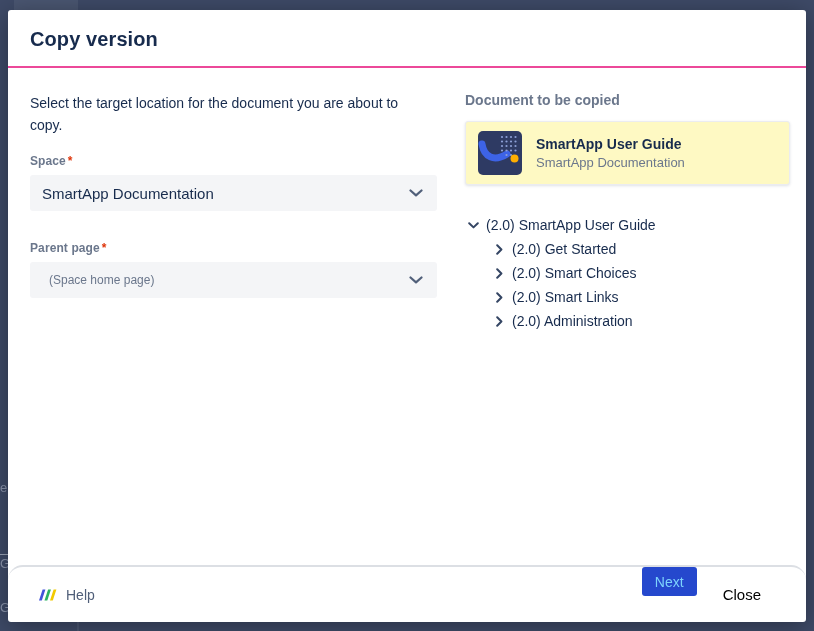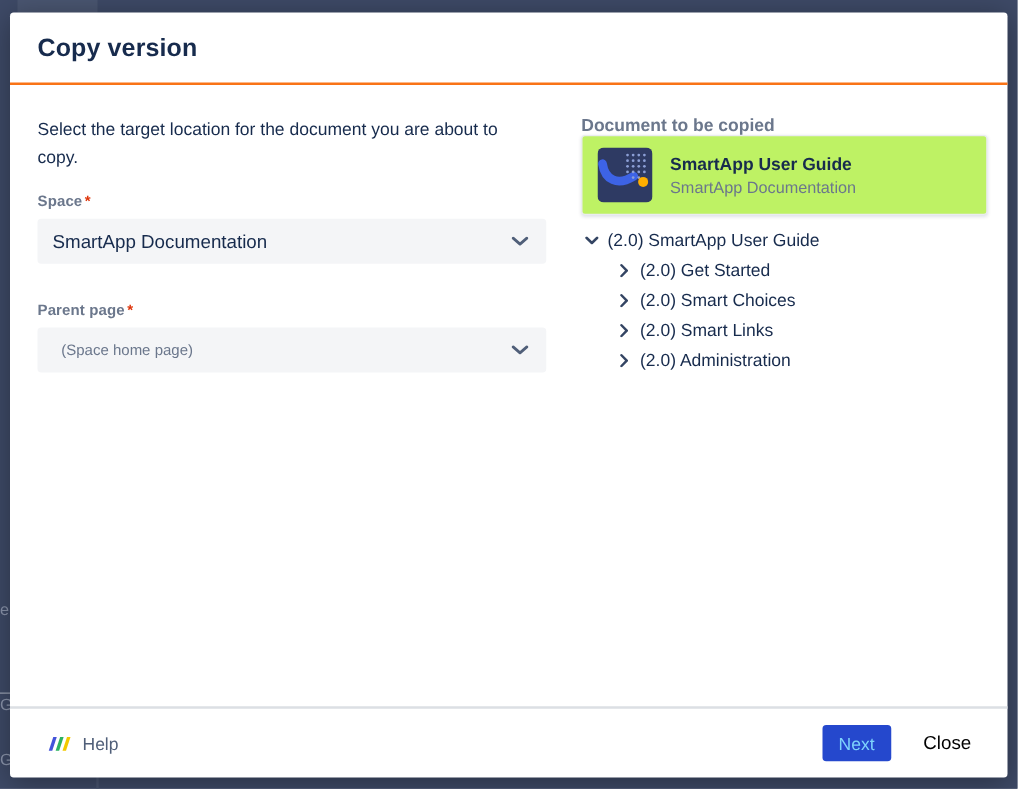--- a/index.html
+++ b/index.html
@@ -22,21 +22,21 @@
 
   
   .modal {
     position:absolute; left:8px; top:10px; width:798px; height:612px;
     background:#FFFFFF; border-radius:3px;
     box-shadow:0 4px 24px rgba(0,0,0,0.35);
     display:flex; flex-direction:column;
   }
   .modal-header {
     height:58px; flex:0 0 58px;
-    border-bottom:2px solid #f97316;
+    border-bottom:2px solid #ec4899;
     padding:18px 22px 0 22px;
   }
   .modal-title { font-size:20px; font-weight:700; color:#172B4D; letter-spacing:0.1px; }
 
   .modal-body { flex:1 1 auto; display:flex; padding:0 16px 0 22px; overflow:hidden; }
   .col-left { width:407px; flex:0 0 407px; margin-right:28px; }
   .col-right { flex:1 1 auto; min-width:0; }
 
   .intro { margin-top:24px; font-size:14px; line-height:22px; color:#172B4D; max-width:400px; }
 
@@ -52,38 +52,38 @@
   }
   .select .value { font-size:15px; color:#172B4D; white-space:nowrap; }
   .select.indent .value { padding-left:9px; }
   .select .hint { font-size:12px; color:#6B778C; margin-left:7px; white-space:nowrap; }
   .select .spacer { flex:1 1 auto; }
   .chev-down { width:14px; height:8px; flex:0 0 14px; }
 
   .preview-heading { margin-top:24px; font-size:14px; font-weight:700; color:#6B778C; }
 
   .doc-card {
-    margin-top:0; background:#bef264; border:1px solid #EBECF0; border-radius:3px;
+    margin-top:13px; background:#fef9c3; border:1px solid #EBECF0; border-radius:3px;
     box-shadow:0 1px 3px rgba(9,30,66,0.13);
     height:64px; display:flex; align-items:center; padding:0 12px;
   }
   .doc-icon { width:44px; height:44px; flex:0 0 44px; }
   .doc-meta { margin-left:14px; min-width:0; }
   .doc-title { font-size:14px; font-weight:700; color:#172B4D; white-space:nowrap; }
   .doc-subtitle { font-size:13px; color:#6B778C; margin-top:3px; white-space:nowrap; }
 
-  .tree { margin-top:8px; }
+  .tree { margin-top:28px; }
   .tree-item { display:flex; align-items:center; height:24px; font-size:14px; color:#172B4D; cursor:pointer; }
   .tree-item .twisty { width:16px; height:16px; flex:0 0 16px; display:flex; align-items:center; justify-content:center; margin-right:5px; }
   .tree-item.lvl1 { padding-left:26px; }
   .tree-label { white-space:nowrap; }
 
   .modal-footer {
     flex:0 0 57px; height:57px; border-top:2px solid #DCDFE4;
-    display:flex; align-items:center; padding:0 29px 0 30px;
+    display:flex; padding:0 45px 0 30px;border-radius:15px;
   }
   .help-btn { display:flex; align-items:center; cursor:pointer; }
   .help-icon { width:19px; height:18px; margin-right:9px; }
   .help-label { font-size:14px; color:#505F79; }
   .footer-spacer { flex:1 1 auto; }
   .btn-next {
     background:#2548CD; color:#7dd3fc; font-size:14px; font-weight:400;
     border:none; border-radius:3px; height:29px; padding:0 13px; cursor:pointer;
     font-family:"Liberation Sans", sans-serif;
   }

